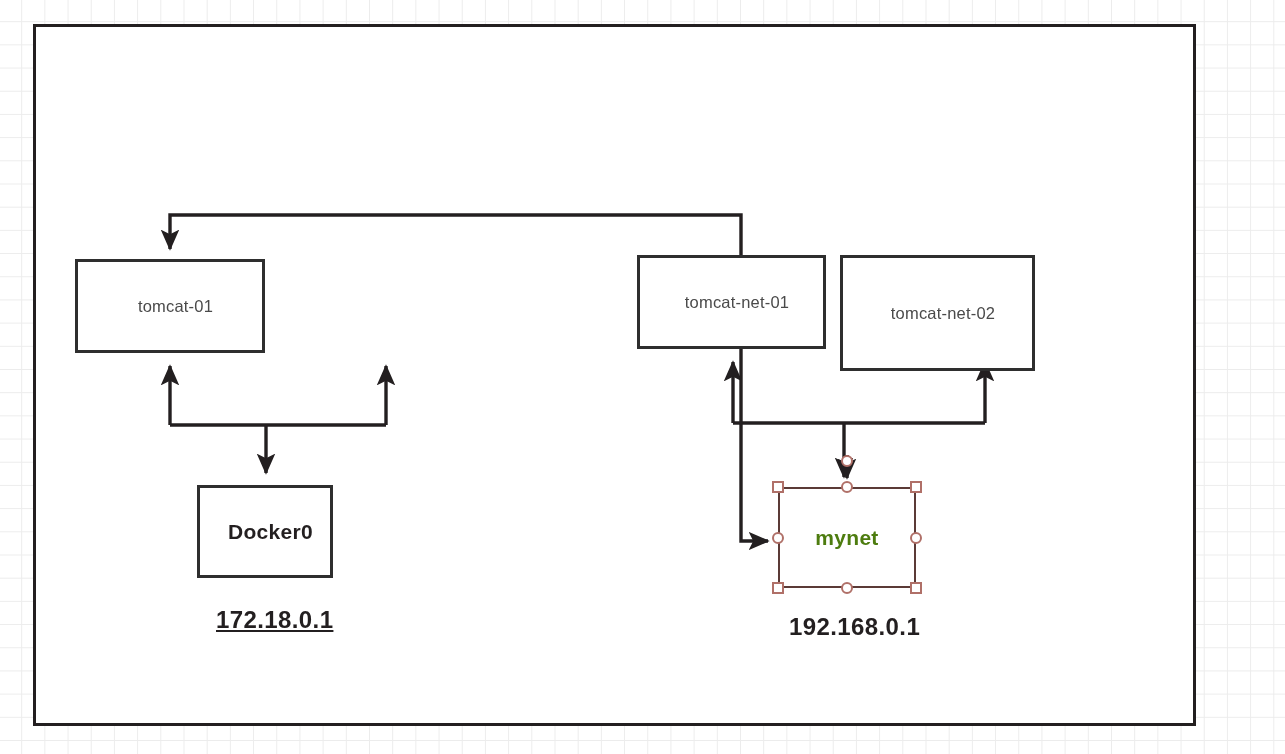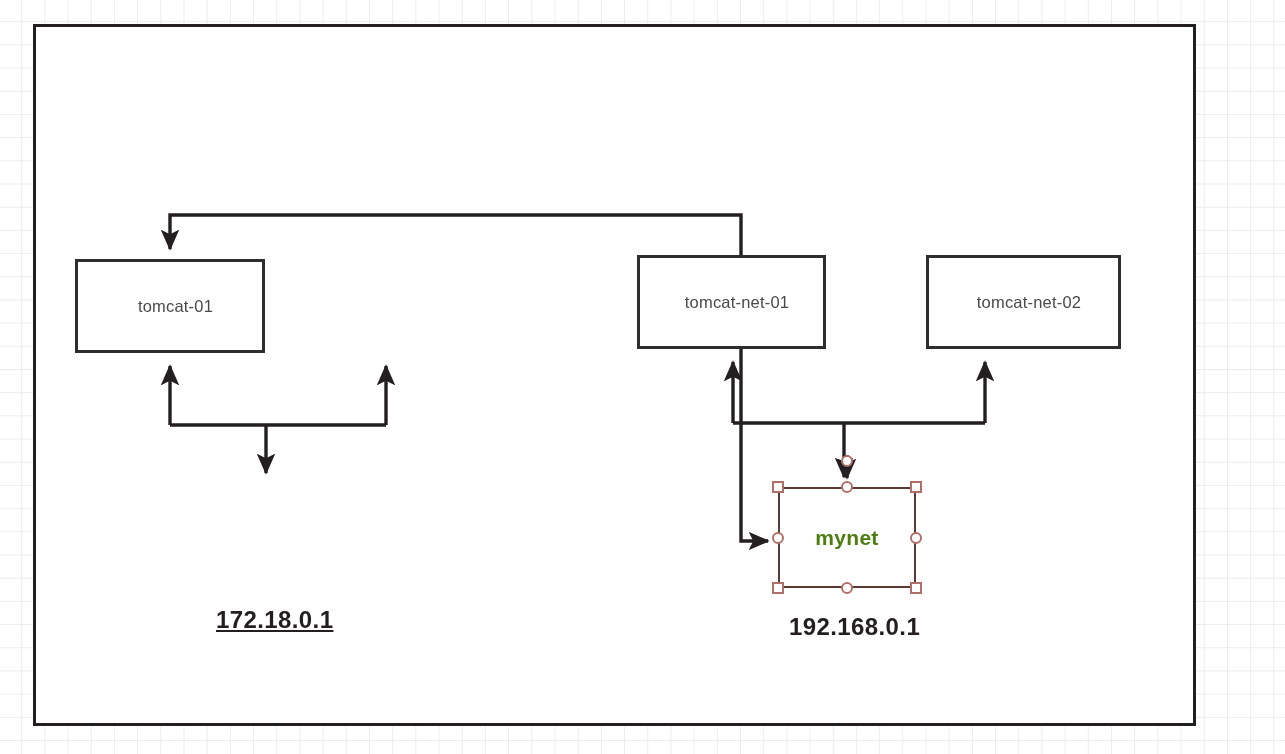--- a/index.html
+++ b/index.html
@@ -58,21 +58,21 @@
   }
   .node.bold-node {
     color: #231f20;
     font-weight: bold;
     font-size: 21px;
     letter-spacing: 0.3px;
   }
   #node-tomcat01 { left: 75px;  top: 259px; width: 190px; height: 94px; }
   #node-tomcat02 { left: 285px; top: 259px; width: 191px; height: 94px; }
   #node-tomcatnet01 { left: 637px; top: 255px; width: 189px; height: 94px; }
-  #node-tomcatnet02 { left: 926px; top: 255px; width: 195px; height: 94px; }
+  #node-tomcatnet02 { left: 840px; top: 255px; width: 195px; height: 116px; }
   #node-docker0 { left: 197px; top: 485px; width: 136px; height: 93px; }
 
   #node-mynet {
     position: absolute;
     left: 778px;
     top: 487px;
     width: 138px;
     height: 101px;
     box-sizing: border-box;
     border: 2px solid #5b3a36;
@@ -150,20 +150,23 @@
 
 
   <div class="node" id="node-tomcatnet01">
     <span>tomcat-net-01</span>
   </div>
 
   <div class="node" id="node-tomcatnet02">
     <span>tomcat-net-02</span>
   </div>
 
+  <div class="node bold-node" id="node-docker0">
+    <span>Docker0</span>
+  </div>
 
   <div id="node-mynet">
     <span>mynet</span>
   </div>
 
   <div class="handle sq" style="left:772px; top:481px;"></div>
   <div class="handle ci" style="left:841px; top:481px;"></div>
   <div class="handle sq" style="left:910px; top:481px;"></div>
 
   <div class="handle ci" style="left:772px; top:532px;"></div>

